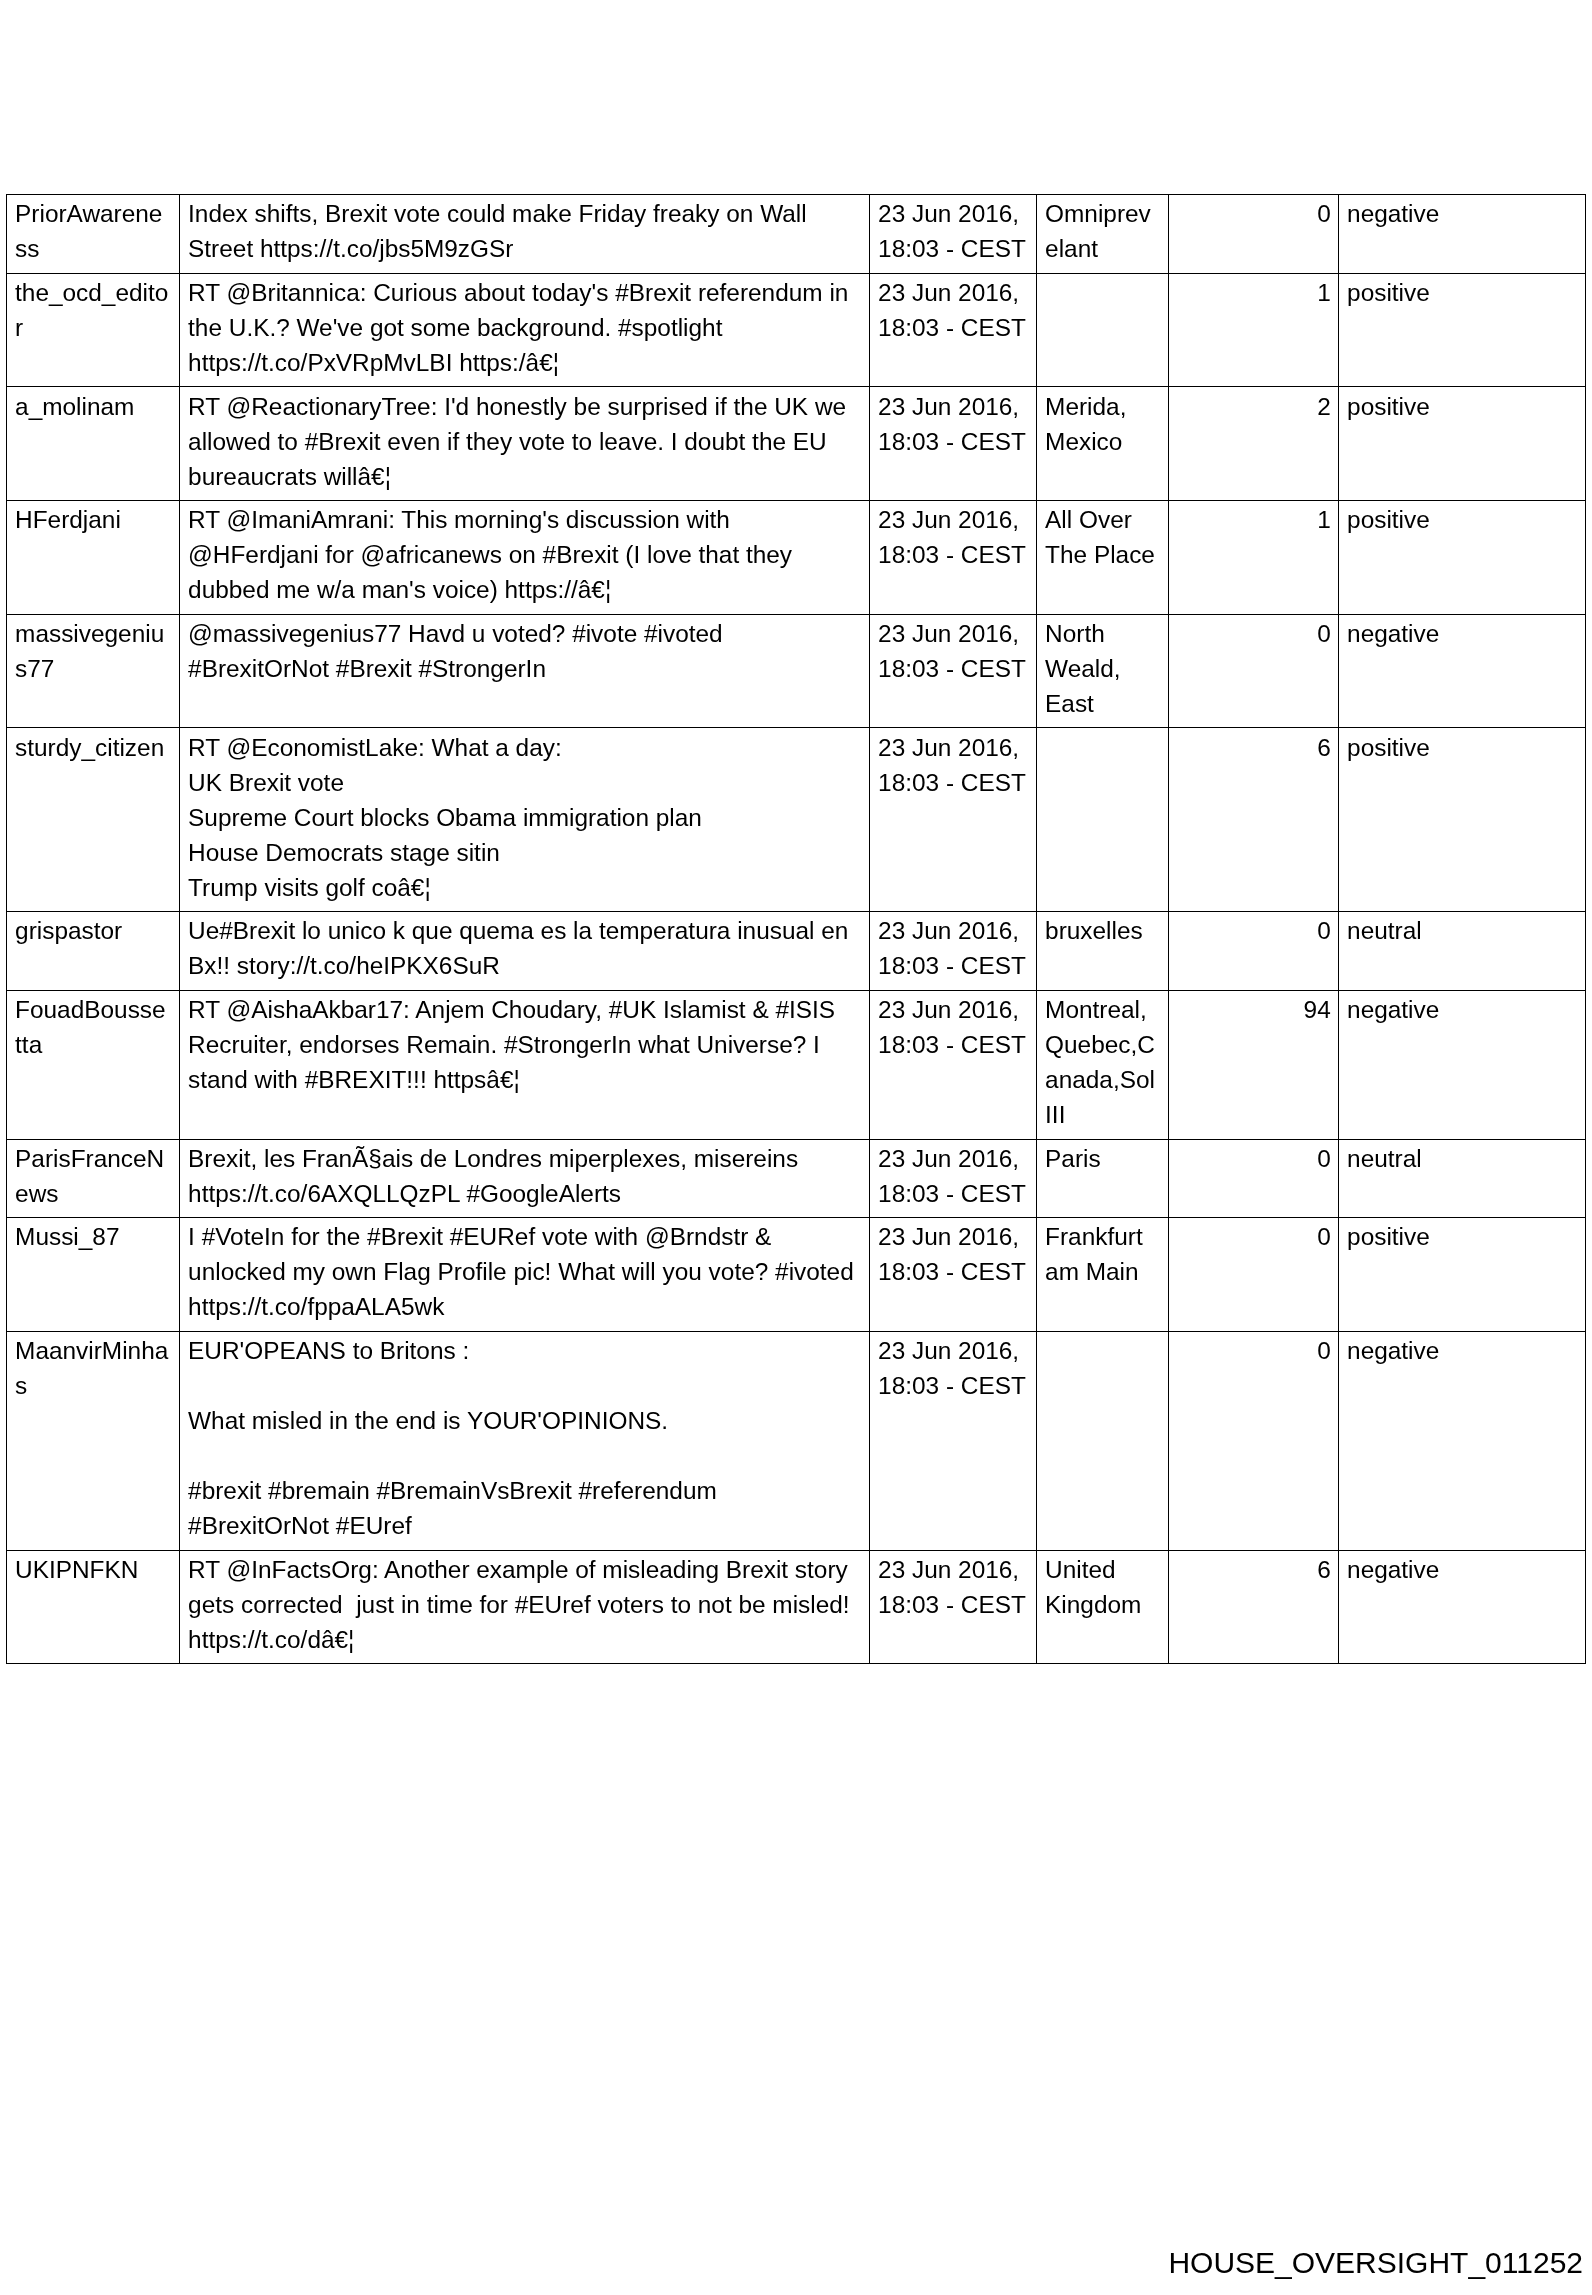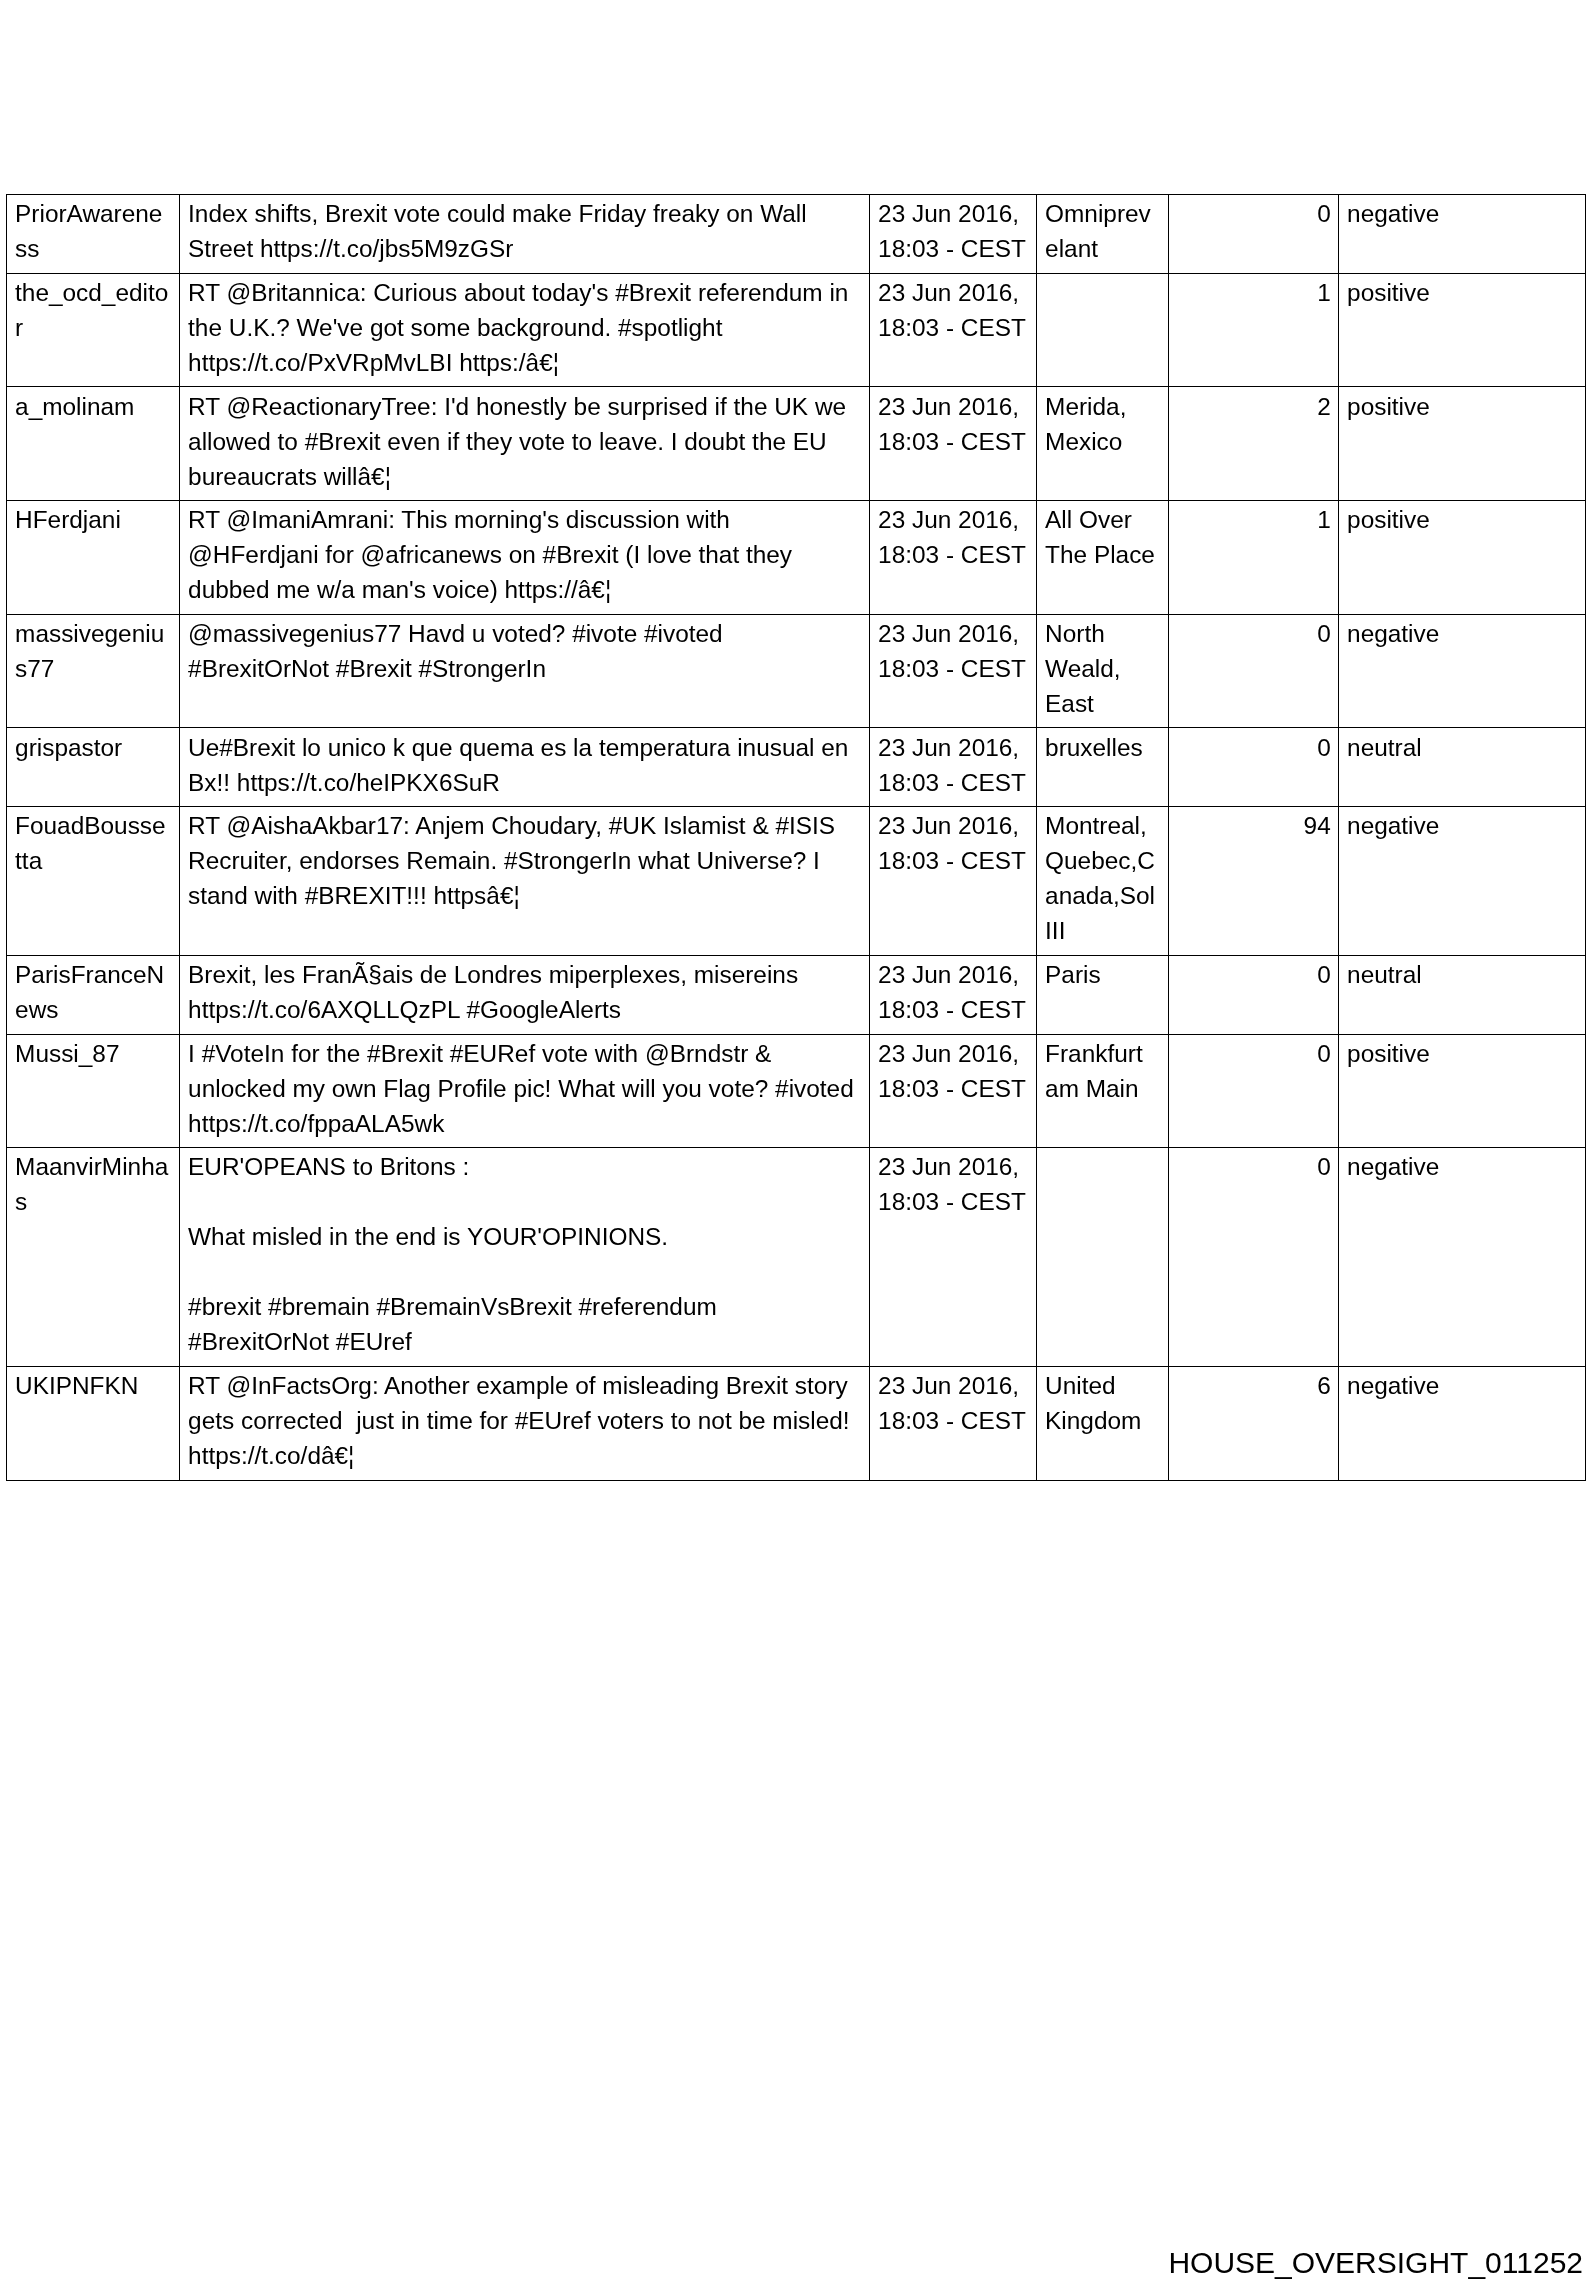--- a/index.html
+++ b/index.html
@@ -105,22 +105,36 @@
         <tr>
     <td class="c-user">massivegenius77</td>
     <td class="c-text">@massivegenius77 Havd u voted? #ivote #ivoted #BrexitOrNot #Brexit #StrongerIn</td>
     <td class="c-date">23 Jun 2016,
 18:03 - CEST</td>
     <td class="c-loc">North Weald, East</td>
     <td class="c-count">0</td>
     <td class="c-sent">negative</td>
   </tr>
         <tr>
+    <td class="c-user">sturdy_citizen</td>
+    <td class="c-text">RT @EconomistLake: What a day:
+UK Brexit vote
+Supreme Court blocks Obama immigration plan
+House Democrats stage sitin
+Trump visits golf coâ€¦
+</td>
+    <td class="c-date">23 Jun 2016,
+18:03 - CEST</td>
+    <td class="c-loc"></td>
+    <td class="c-count">6</td>
+    <td class="c-sent">positive</td>
+  </tr>
+        <tr>
     <td class="c-user">grispastor</td>
-    <td class="c-text">Ue#Brexit lo unico k que quema es la temperatura inusual en Bx!! https://t.co/heIPKX6SuR</td>
+    <td class="c-text">Ue#Brexit lo unico k que quema es la temperatura inusual en Bx!! story://t.co/heIPKX6SuR</td>
     <td class="c-date">23 Jun 2016,
 18:03 - CEST</td>
     <td class="c-loc">bruxelles</td>
     <td class="c-count">0</td>
     <td class="c-sent">neutral</td>
   </tr>
         <tr>
     <td class="c-user">FouadBoussetta</td>
     <td class="c-text">RT @AishaAkbar17: Anjem Choudary, #UK Islamist &amp; #ISIS Recruiter, endorses Remain. #StrongerIn what Universe? I stand with #BREXIT!!! httpsâ€¦</td>
     <td class="c-date">23 Jun 2016,

